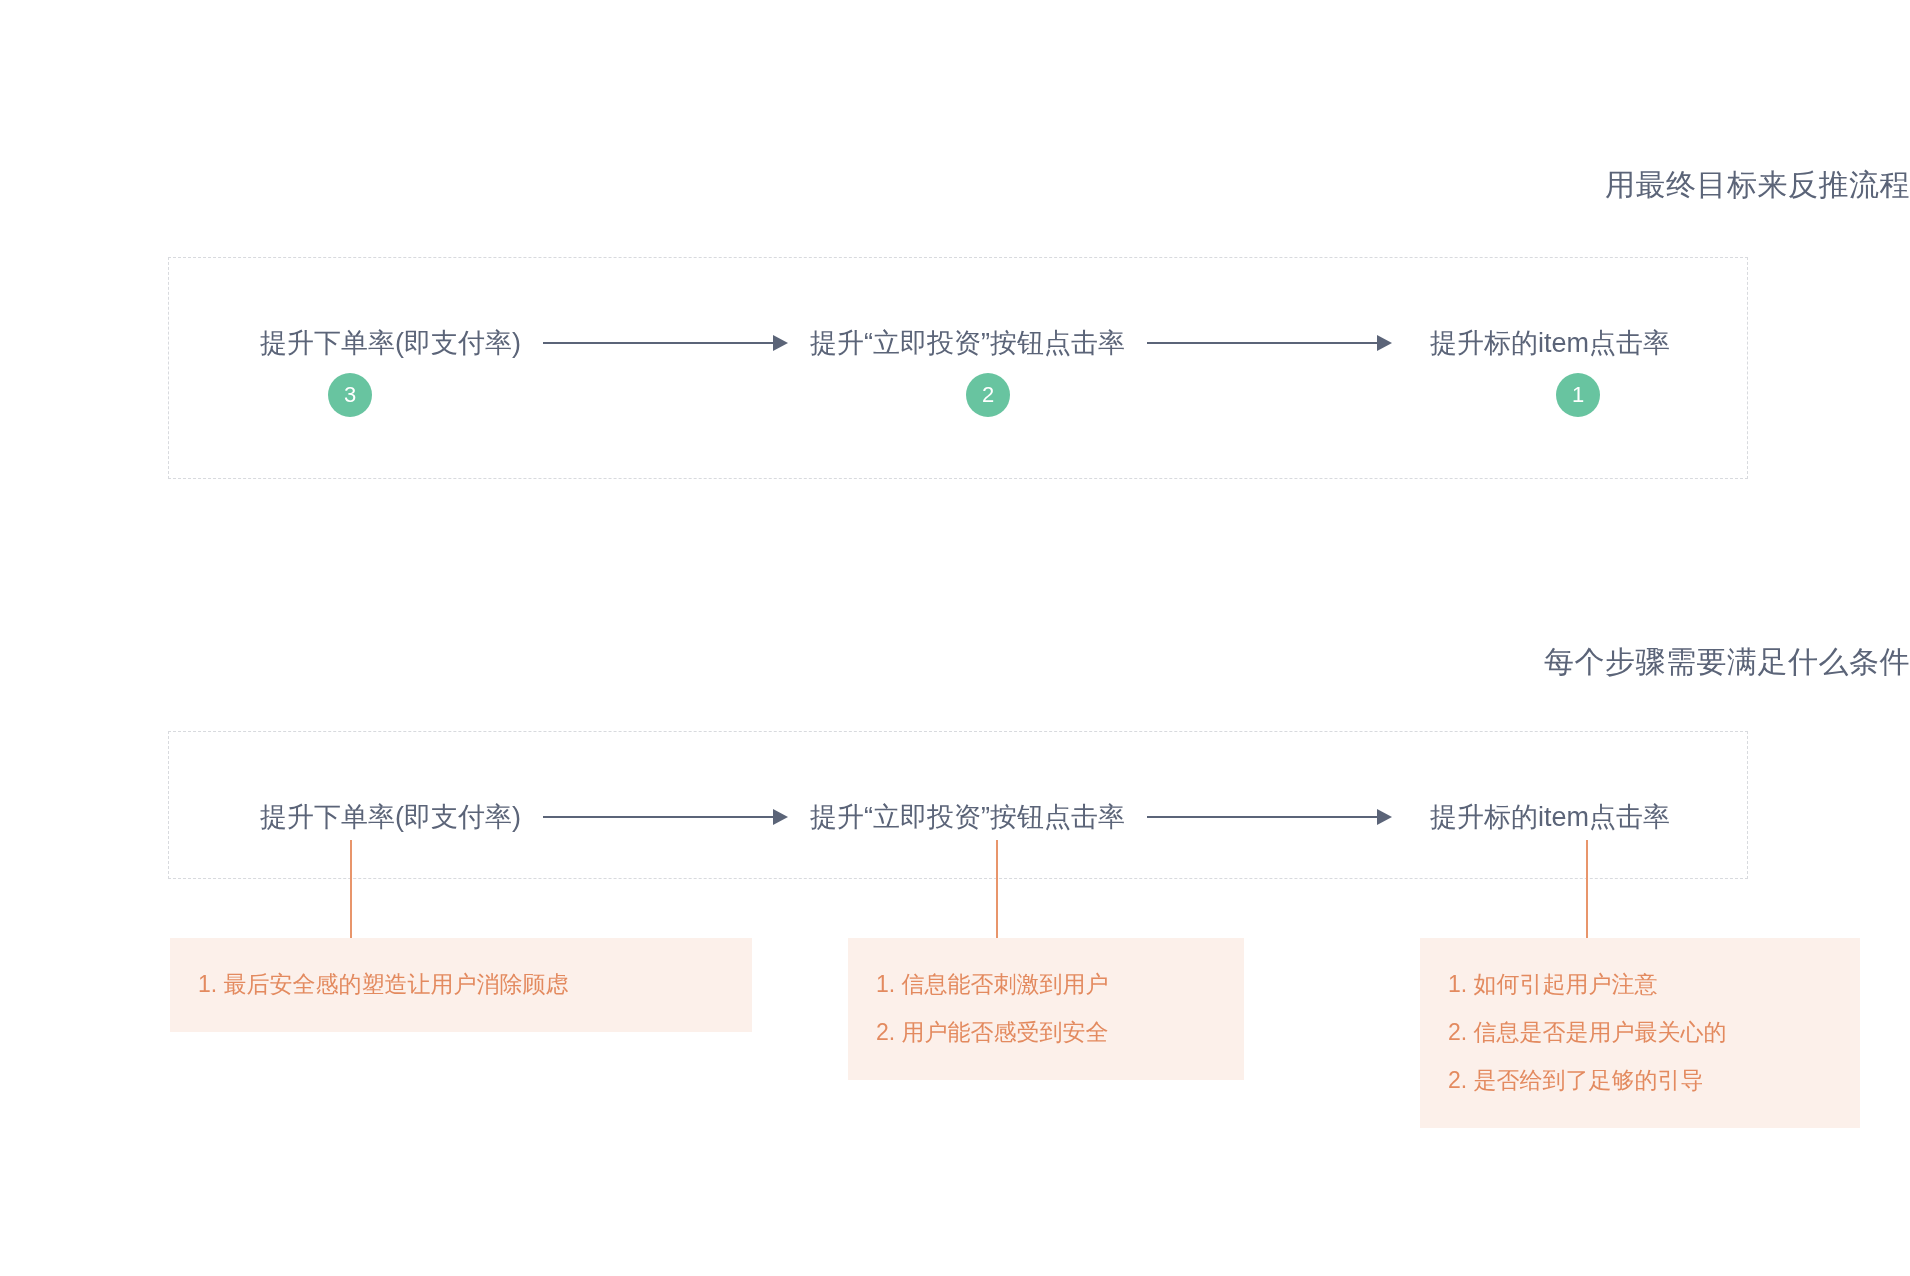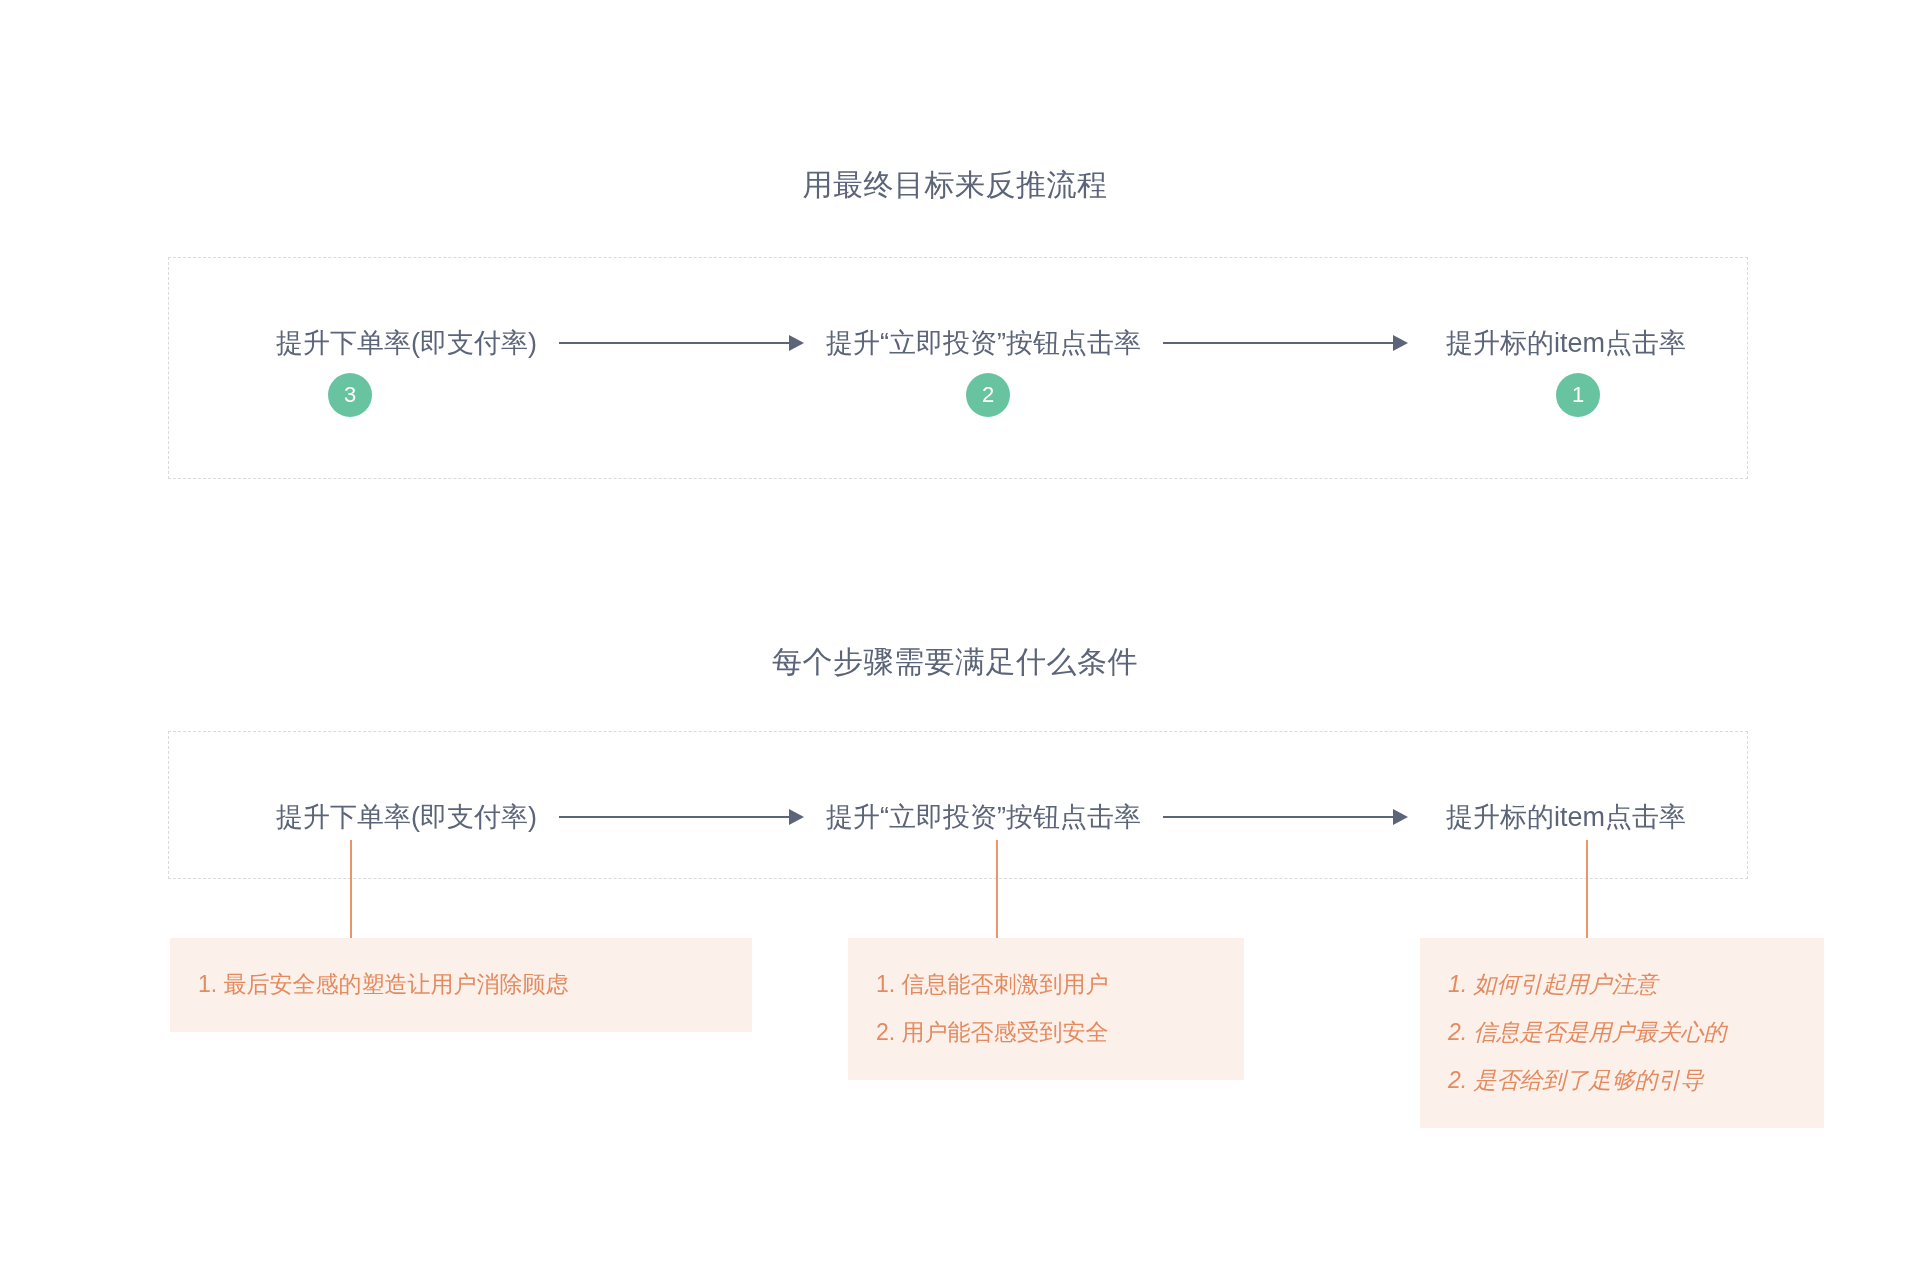--- a/index.html
+++ b/index.html
@@ -18,21 +18,21 @@
 
   .canvas {
     position: absolute;
     inset: 0;
   }
 
   
   .section-title {
     position: absolute;
     width: 100%;
-    text-align: center;
+    text-align: right;
     color: #5b6478;
     font-size: 30px;
     font-weight: 400;
     letter-spacing: 0.5px;
   }
   #title-1 { top: 165px; }
   #title-2 { top: 642px; }
 
   
   .dashed-box {
@@ -43,21 +43,21 @@
   }
   #dashed-box-1 { left: 168px; top: 257px; width: 1580px; height: 222px; }
   #dashed-box-2 { left: 168px; top: 731px; width: 1580px; height: 148px; }
 
   
   .flow-row {
     position: absolute;
     display: flex;
     align-items: center;
     justify-content: space-between;
-    left: 184px;
+    left: 168px;
     width: 1580px;
   }
   #flow-row-1 { top: 315px; height: 56px; }
   #flow-row-2 { top: 789px; height: 56px; }
 
   .flow-node {
     position: relative;
     color: #5b6478;
     font-size: 27px;
     line-height: 56px;
@@ -124,21 +124,21 @@
 
   
   .note-box {
     position: absolute;
     background: #fcf0ea;
     box-sizing: border-box;
     padding: 22px 28px 24px 28px;
   }
   #note-box-1 { left: 170px; top: 938px; width: 582px; }
   #note-box-2 { left: 848px; top: 938px; width: 396px; }
-  #note-box-3 { left: 1420px; top: 938px; width: 404px; font-style: italic; }
+  #note-box-3 { left: 1420px; top: 938px; width: 440px; }
 
   .note-item {
     color: #e38a5f;
     font-size: 23px;
     line-height: 48px;
     white-space: nowrap;
   }
 </style>
 </head>
 <body>

